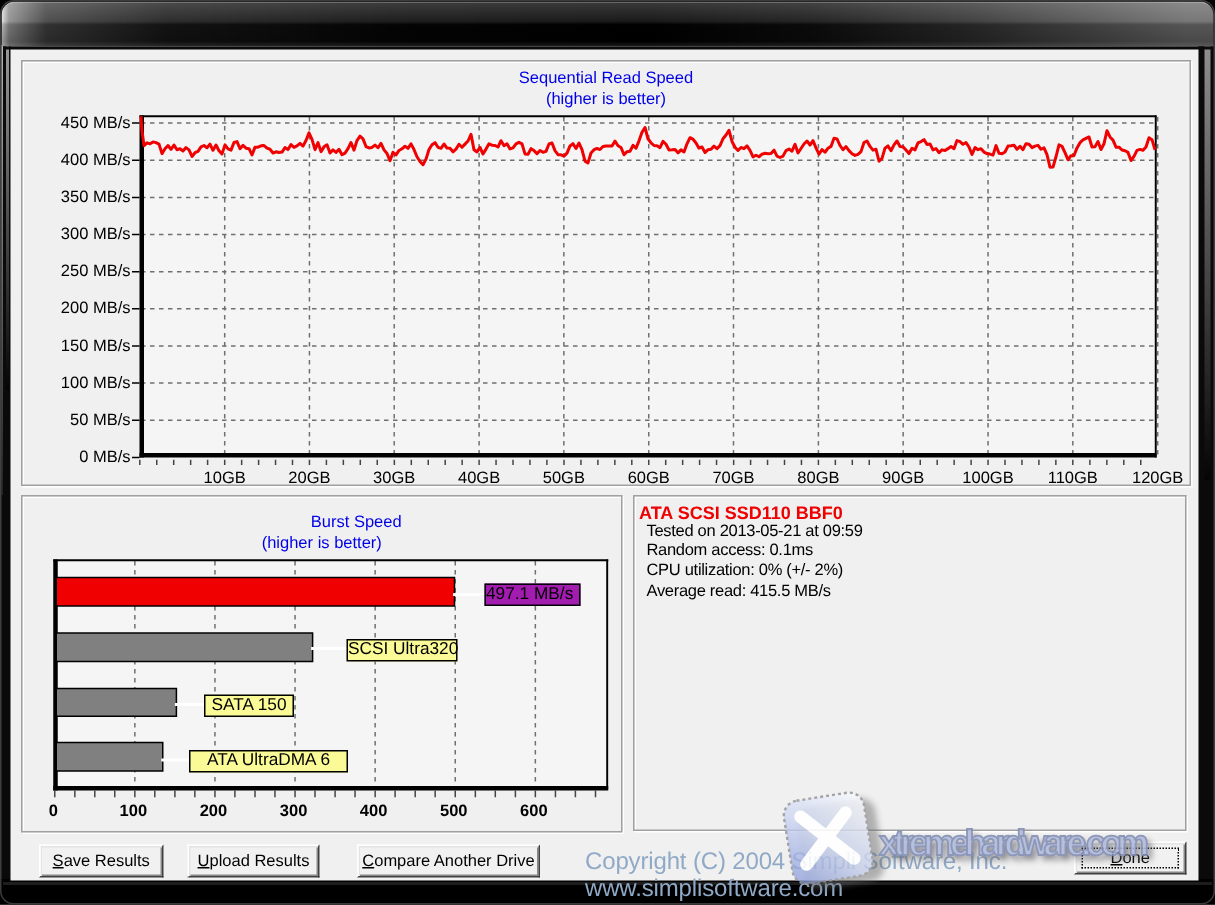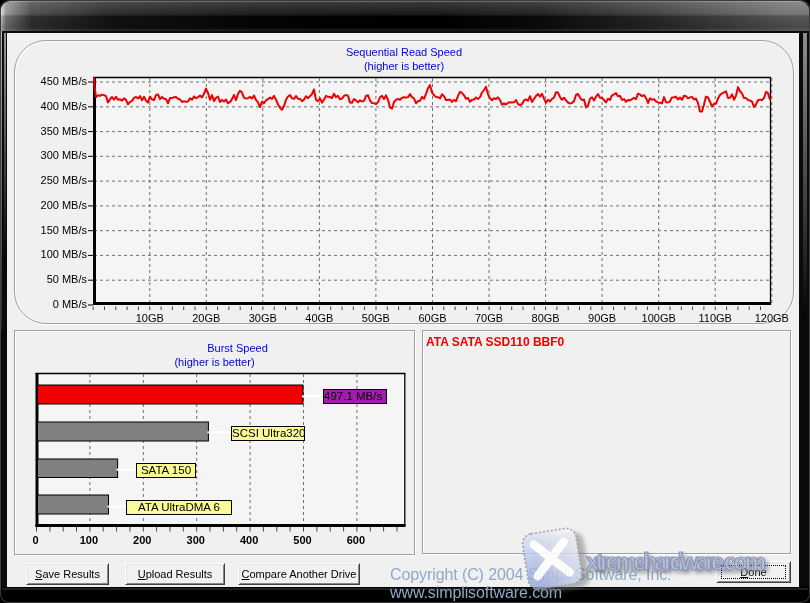--- a/index.html
+++ b/index.html
@@ -21,21 +21,21 @@
 
   <div class="abs" style="left:1px;top:1px;width:808px;height:30px;border-radius:9px 9px 0 0;
       background:linear-gradient(to right,#e0e0e0 0px,#8a8a8a 5px,#3c3c3c 30px,#161616 110px,#050505 260px,#000 430px,#0d0d0d 540px,#2e2e2e 650px,#4f4f4f 730px,#686868 790px);border-top:1px solid rgba(255,255,255,.4);">
     <div class="abs" style="left:0;top:0;width:100%;height:100%;border-radius:9px 9px 0 0;
         background:linear-gradient(rgba(255,255,255,.22),rgba(255,255,255,.10) 42%,rgba(0,0,0,.18) 50%,rgba(0,0,0,.30) 88%,rgba(70,70,70,.4));"></div>
   </div>
 
   <div class="abs" style="left:7px;top:31px;width:792px;height:556px;background:#f0f0f0;"></div>
   <div class="abs" style="left:2px;top:31px;width:806px;height:1.5px;background:#0a0a0a"></div>
 
-  <div class="abs etched" style="left:14px;top:40px;width:780px;height:284px;background:#f0f0f0;border-radius:32px;">
+  <div class="abs etched" style="left:14px;top:40px;width:780px;height:284px;background:#f0f0f0;">
     <div class="abs" style="left:0;top:5px;width:100%;text-align:center;color:#0000e8;font-size:11px;">Sequential Read Speed</div>
     <div class="abs" style="left:0;top:19px;width:100%;text-align:center;color:#0000e8;font-size:11px;">(higher is better)</div>
     <svg width="780" height="284" style="position:absolute;left:0;top:0">
       <rect x="78" y="36" width="678" height="228" fill="#f5f5f5"></rect>
       <line x1="79" y1="41.0" x2="756" y2="41.0" stroke="#707070" stroke-width="1" stroke-dasharray="3,3"></line>
       <line x1="79" y1="65.8" x2="756" y2="65.8" stroke="#707070" stroke-width="1" stroke-dasharray="3,3"></line>
       <line x1="79" y1="90.6" x2="756" y2="90.6" stroke="#707070" stroke-width="1" stroke-dasharray="3,3"></line>
       <line x1="79" y1="115.3" x2="756" y2="115.3" stroke="#707070" stroke-width="1" stroke-dasharray="3,3"></line>
       <line x1="79" y1="140.1" x2="756" y2="140.1" stroke="#707070" stroke-width="1" stroke-dasharray="3,3"></line>
       <line x1="79" y1="164.9" x2="756" y2="164.9" stroke="#707070" stroke-width="1" stroke-dasharray="3,3"></line>
@@ -215,27 +215,29 @@
       <text x="287.5" y="213" font-family="Liberation Sans, sans-serif" font-size="11" font-weight="bold" fill="#000" text-anchor="middle">500</text>
       <text x="340.9" y="213" font-family="Liberation Sans, sans-serif" font-size="11" font-weight="bold" fill="#000" text-anchor="middle">600</text>
     </svg>
     <div class="abs" style="left:308px;top:57.5px;width:64px;height:15px;background:#a21caf;border:1px solid #000;font-size:11.5px;text-align:left;line-height:13px;white-space:nowrap;">497.1 MB/s</div>
     <div class="abs" style="left:216px;top:94.5px;width:74px;height:15px;background:#fafa96;border:1px solid #000;font-size:11.5px;text-align:center;line-height:13px;white-space:nowrap;">SCSI Ultra320</div>
     <div class="abs" style="left:121px;top:132px;width:60px;height:15px;background:#fafa96;border:1px solid #000;font-size:11.5px;text-align:center;line-height:13px;white-space:nowrap;">SATA 150</div>
     <div class="abs" style="left:111px;top:169px;width:106px;height:15px;background:#fafa96;border:1px solid #000;font-size:11.5px;text-align:center;line-height:13px;white-space:nowrap;">ATA UltraDMA 6</div>
   </div>
 
   <div class="abs etched" style="left:422px;top:330px;width:369px;height:224px;background:#f0f0f0;">
-    <div class="abs" style="left:3px;top:4px;color:#f00000;font-weight:bold;font-size:12px;">ATA SATA SSD110 BBF0</div>
+    <div class="abs" style="left:3px;top:4px;color:#f00000;font-weight:bold;font-size:12px;">ATA SCSI SSD110 BBF0</div>
+    <div class="abs" style="left:8px;top:17px;font-size:11px;letter-spacing:-0.2px;line-height:13.2px;color:#000;">
+      Tested on 2013-05-21 at 09:59<br>Random access: 0.1ms<br>CPU utilization: 0% (+/- 2%)<br>Average read: 415.5 MB/s</div>
   </div>
 
   <div class="abs" style="left:390px;top:566px;font-size:16px;letter-spacing:-0.1px;color:#8fa9c6;">Copyright (C) 2004 Simpli Software, Inc. www.simplisoftware.com</div>
 
   <div class="btn" style="left:26px;top:563px;width:83px;height:22px;line-height:20px;"><u>S</u>ave Results</div>
-  <div class="btn" style="left:125px;top:563px;width:100px;height:22px;line-height:20px;"><u>U</u>pload Results</div>
+  <div class="btn" style="left:125px;top:563px;width:88px;height:22px;line-height:20px;"><u>U</u>pload Results</div>
   <div class="btn" style="left:238px;top:563px;width:122px;height:22px;line-height:20px;"><u>C</u>ompare Another Drive</div>
   <div class="btn" style="left:716px;top:561px;width:75px;height:22px;line-height:20px;"><u>D</u>one
     <div class="abs" style="left:4px;top:3px;right:4px;bottom:3px;border:1px dotted #000;"></div>
   </div>
 
   <svg class="abs" width="810" height="603" style="left:0;top:0;pointer-events:none;">
     <defs>
       <linearGradient id="badge" x1="0" y1="1" x2="1" y2="0">
         <stop offset="0" stop-color="#8496d8"></stop>
         <stop offset="0.45" stop-color="#ccd6f4"></stop>

